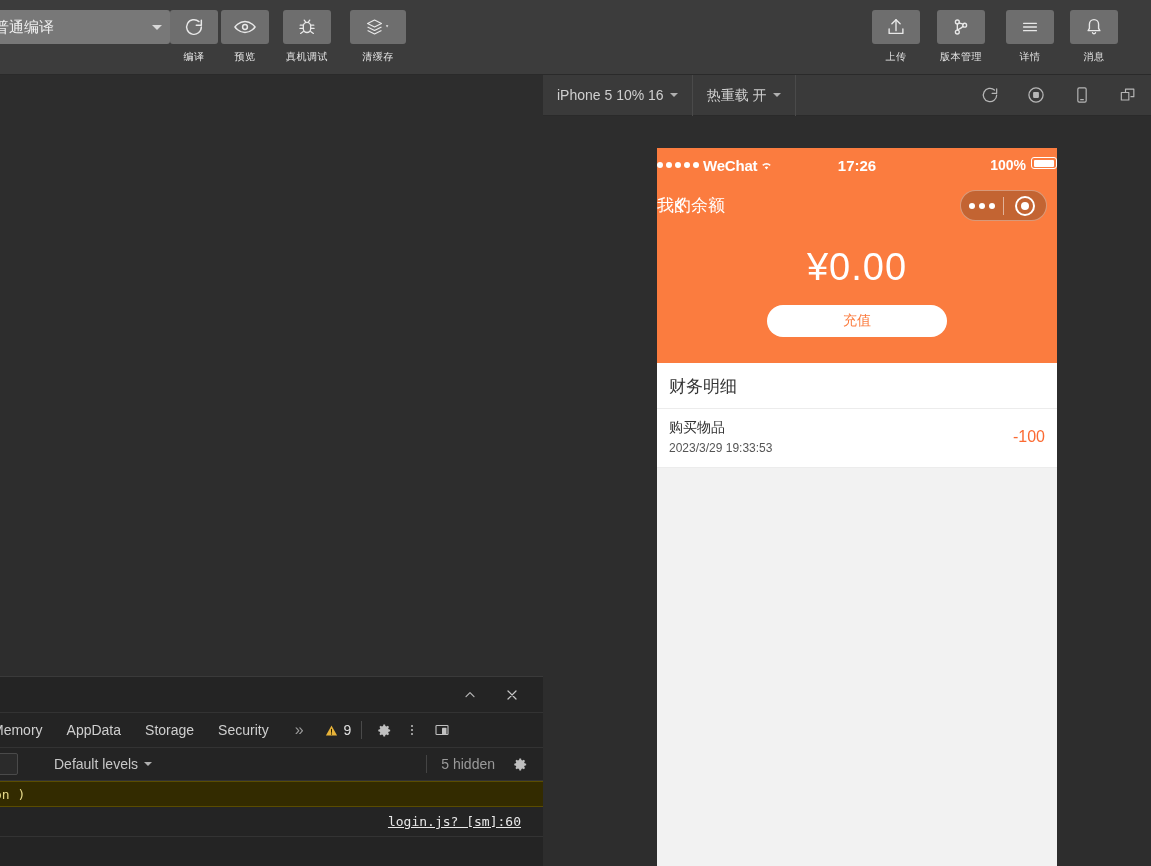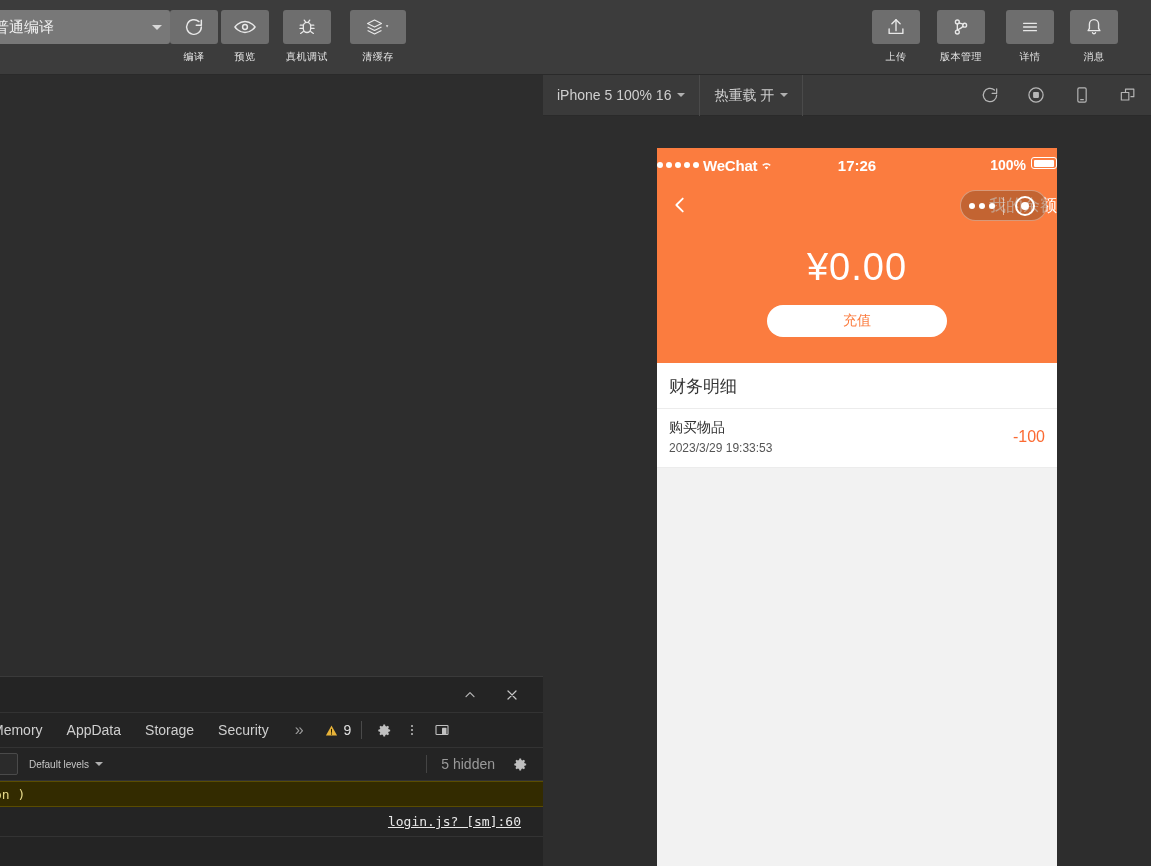--- a/index.html
+++ b/index.html
@@ -85,21 +85,21 @@
   .dt-ico{color:#bdbdbd;display:flex;align-items:center;justify-content:center;width:24px;height:24px;}
 
   .dt-filterbar{
     height:32px;display:flex;align-items:center;border-bottom:1px solid #333;
     position:relative;
   }
   .filter-box{
     width:32px;height:20px;border:1px solid #4a4a4a;background:#2b2b2b;
     margin-left:-16px;border-radius:2px;
   }
-  .levels{color:#c8c8c8;font-size:10px;margin-left:11px;display:flex;align-items:center;gap:6px;}
+  .levels{color:#c8c8c8;font-size:14px;margin-left:36px;display:flex;align-items:center;gap:6px;}
   .caret-sm{
     width:0;height:0;border-left:4px solid transparent;border-right:4px solid transparent;
     border-top:4px solid #b0b0b0;
   }
   .hidden-count{
     position:absolute;right:48px;color:#9a9a9a;font-size:14px;
   }
   .hidden-sep{position:absolute;right:116px;width:1px;height:18px;background:#444;}
   .filter-gear{position:absolute;right:14px;color:#bdbdbd;display:flex;}
 
@@ -162,21 +162,21 @@
   .batt{
     width:26px;height:12px;border:1.5px solid #fff;border-radius:3px;position:relative;
     box-sizing:border-box;
   }
   .batt::after{content:"";position:absolute;right:-4px;top:3px;width:2px;height:5px;background:#fff;border-radius:0 1px 1px 0;}
   .batt i{position:absolute;left:1.5px;top:1.5px;bottom:1.5px;width:20px;background:#fff;border-radius:1px;display:block;}
 
   .wx-nav{height:46px;position:relative;display:flex;align-items:center;padding:0 12px;box-sizing:border-box;}
   .wx-back{color:#fff;display:flex;align-items:center;}
   .wx-title{
-    position:absolute;left:0;right:0;text-align:right;color:#fff;font-size:17px;
+    position:absolute;left:0;right:0;text-align:left;color:#fff;font-size:17px;
     pointer-events:none;
   }
   .wx-caps{
     position:absolute;right:10px;top:8px;width:87px;height:31px;border-radius:16px;
     background:rgba(150,80,40,.55);border:1px solid rgba(255,255,255,.35);
     display:flex;align-items:center;box-sizing:border-box;
   }
   .caps-dots{flex:1;display:flex;align-items:center;justify-content:center;gap:4px;}
   .caps-dots i{width:6px;height:6px;border-radius:50%;background:#fff;display:block;}
   .caps-div{width:1px;height:18px;background:rgba(255,255,255,.5);}
@@ -385,21 +385,21 @@
       <span class="src-link">login.js? [sm]:60</span>
     </div>
 
     <div class="console-rest"></div>
   </div>
 
   <div class="sim">
 
     <div class="sim-bar">
       <span class="sim-sel">
-        <span>iPhone 5 100% 16</span>
+        <span>iPhone 5 10% 16</span>
         <span class="caret-sm"></span>
       </span>
       <span class="sim-sel b">
         <span>热重载 开</span>
         <span class="caret-sm"></span>
       </span>
       <span class="sim-spacer"></span>
 
       <span class="sim-ico">
         <svg width="20" height="20" viewBox="0 0 24 24" fill="none" stroke="#b6b6b6" stroke-width="1.5" stroke-linecap="round">

